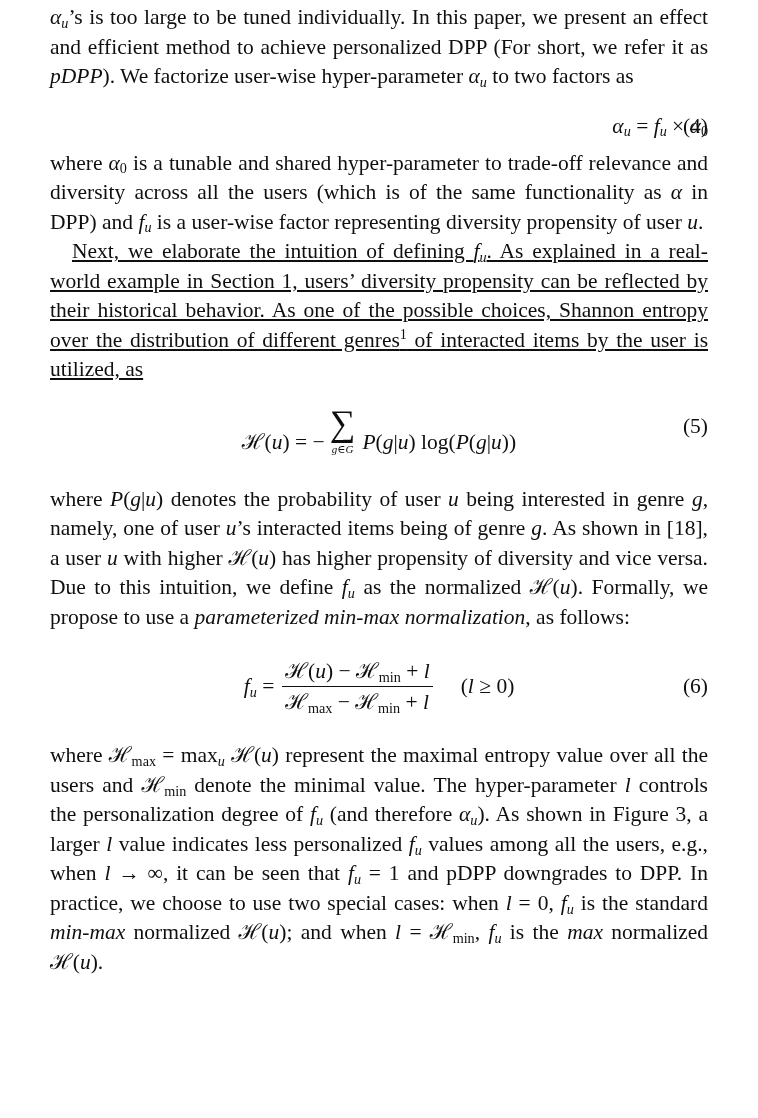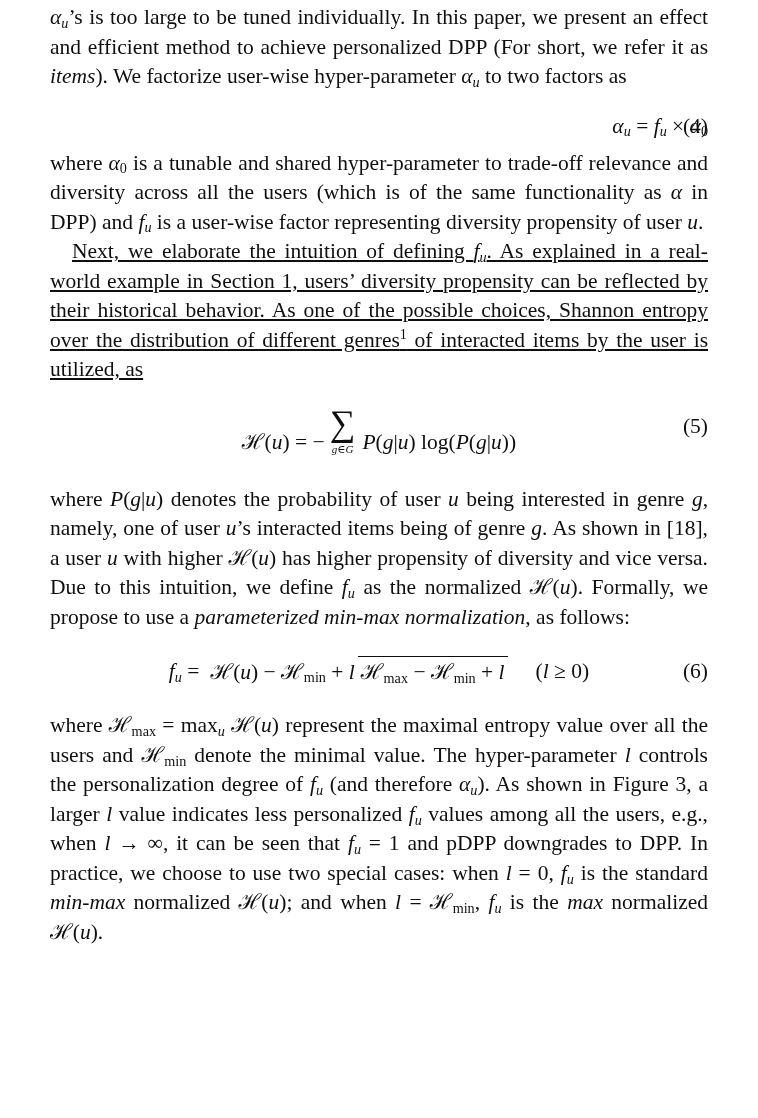--- a/index.html
+++ b/index.html
@@ -67,39 +67,38 @@
     font-size: 36px;
     line-height: 1;
   }
   .sum .limits {
     font-size: 11px;
     line-height: 1;
     margin-top: 3px;
   }
   .frac {
     display: inline-flex;
-    flex-direction: row;
-    align-items: center;
+    flex-direction: column;
     margin: 0 2px 0 8px;
   }
   .frac .num, .frac .den {
     line-height: 1.4;
     padding: 0 3px;
   }
   .frac .den {
     border-top: 1.4px solid #0f0f0f;
   }
   .cond { margin-left: 26px; font-family: Liberation Serif, serif; }
 </style>
 </head>
 <body>
 
 <div class="page">
 
-  <p class="para"><i>α</i><sub><i>u</i></sub>’s is too large to be tuned individually. In this paper, we present an effect and efficient method to achieve personalized DPP (For short, we refer it as <i>items</i>). We factorize user-wise hyper-parameter <i>α</i><sub><i>u</i></sub> to two factors as</p>
+  <p class="para"><i>α</i><sub><i>u</i></sub>’s is too large to be tuned individually. In this paper, we present an effect and efficient method to achieve personalized DPP (For short, we refer it as <i>pDPP</i>). We factorize user-wise hyper-parameter <i>α</i><sub><i>u</i></sub> to two factors as</p>
 
   <div class="eq eq-4">
     <span class="eqbody"><i>α</i><sub><i>u</i></sub> = <i>f</i><sub><i>u</i></sub> × <i>α</i><sub>0</sub></span>
     <span class="eqnum">(4)</span>
   </div>
 
   <p class="para">where <i>α</i><sub>0</sub> is a tunable and shared hyper-parameter to trade-off relevance and diversity across all the users (which is of the same functionality as <i>α</i> in DPP) and <i>f</i><sub><i>u</i></sub> is a user-wise factor representing diversity propensity of user <i>u</i>.</p>
 
   <p class="para indent">Next, we elaborate the intuition of defining <i>f</i><sub><i>u</i></sub>. As explained in a real-world example in Section 1, users’ diversity propensity can be reflected by their historical behavior. As one of the possible choices, Shannon entropy over the distribution of different genres<sup>1</sup> of interacted items by the user is utilized, as</p>
 

